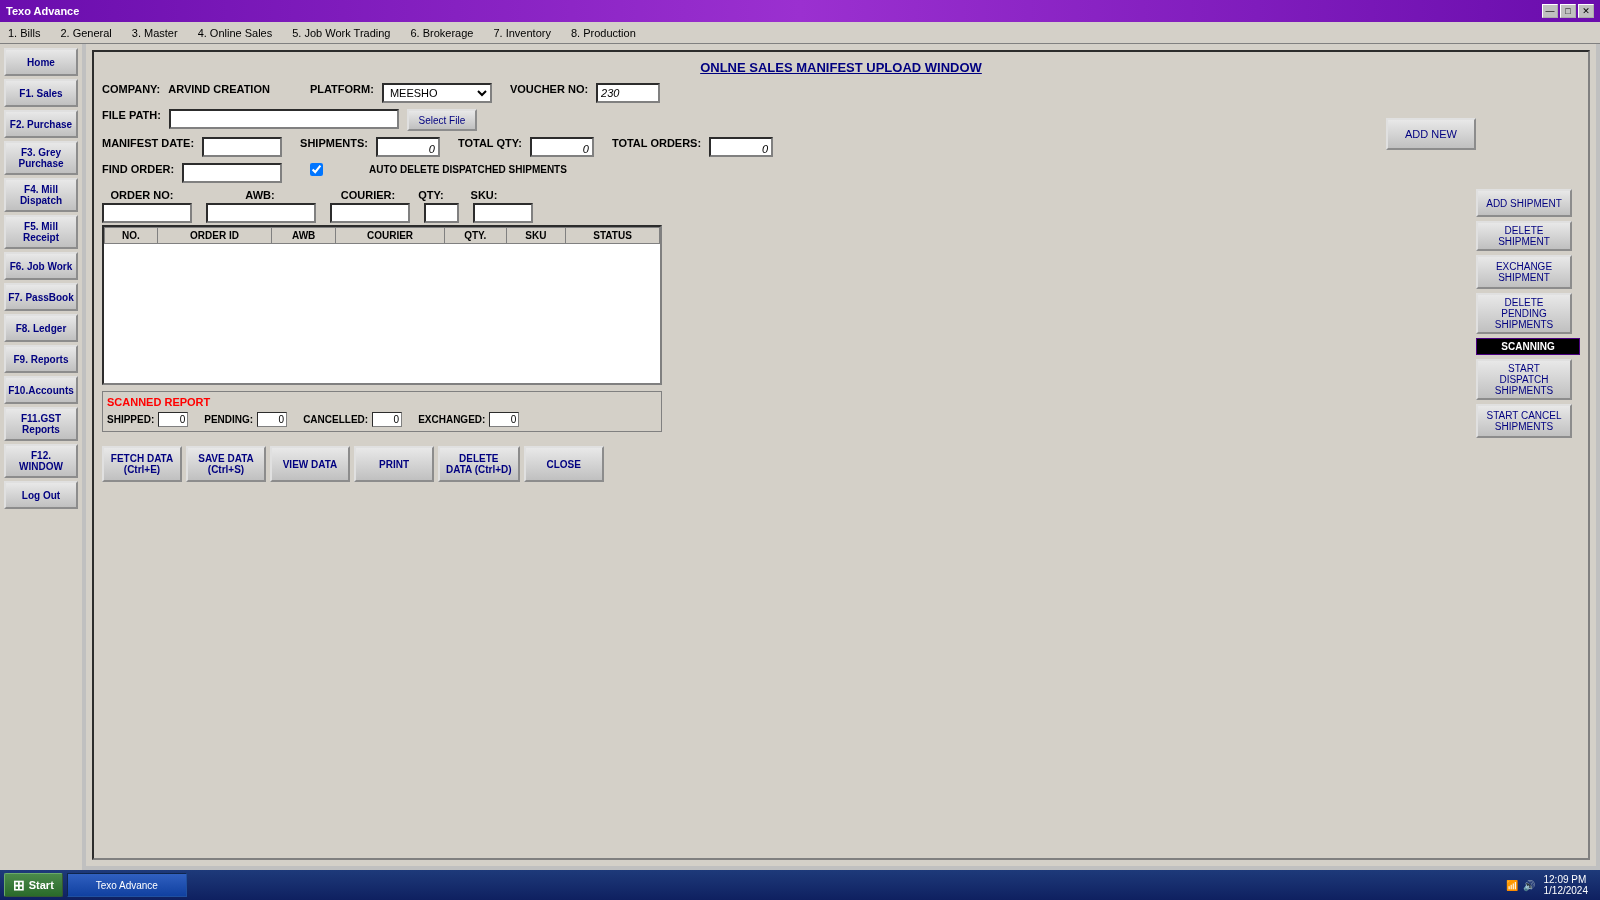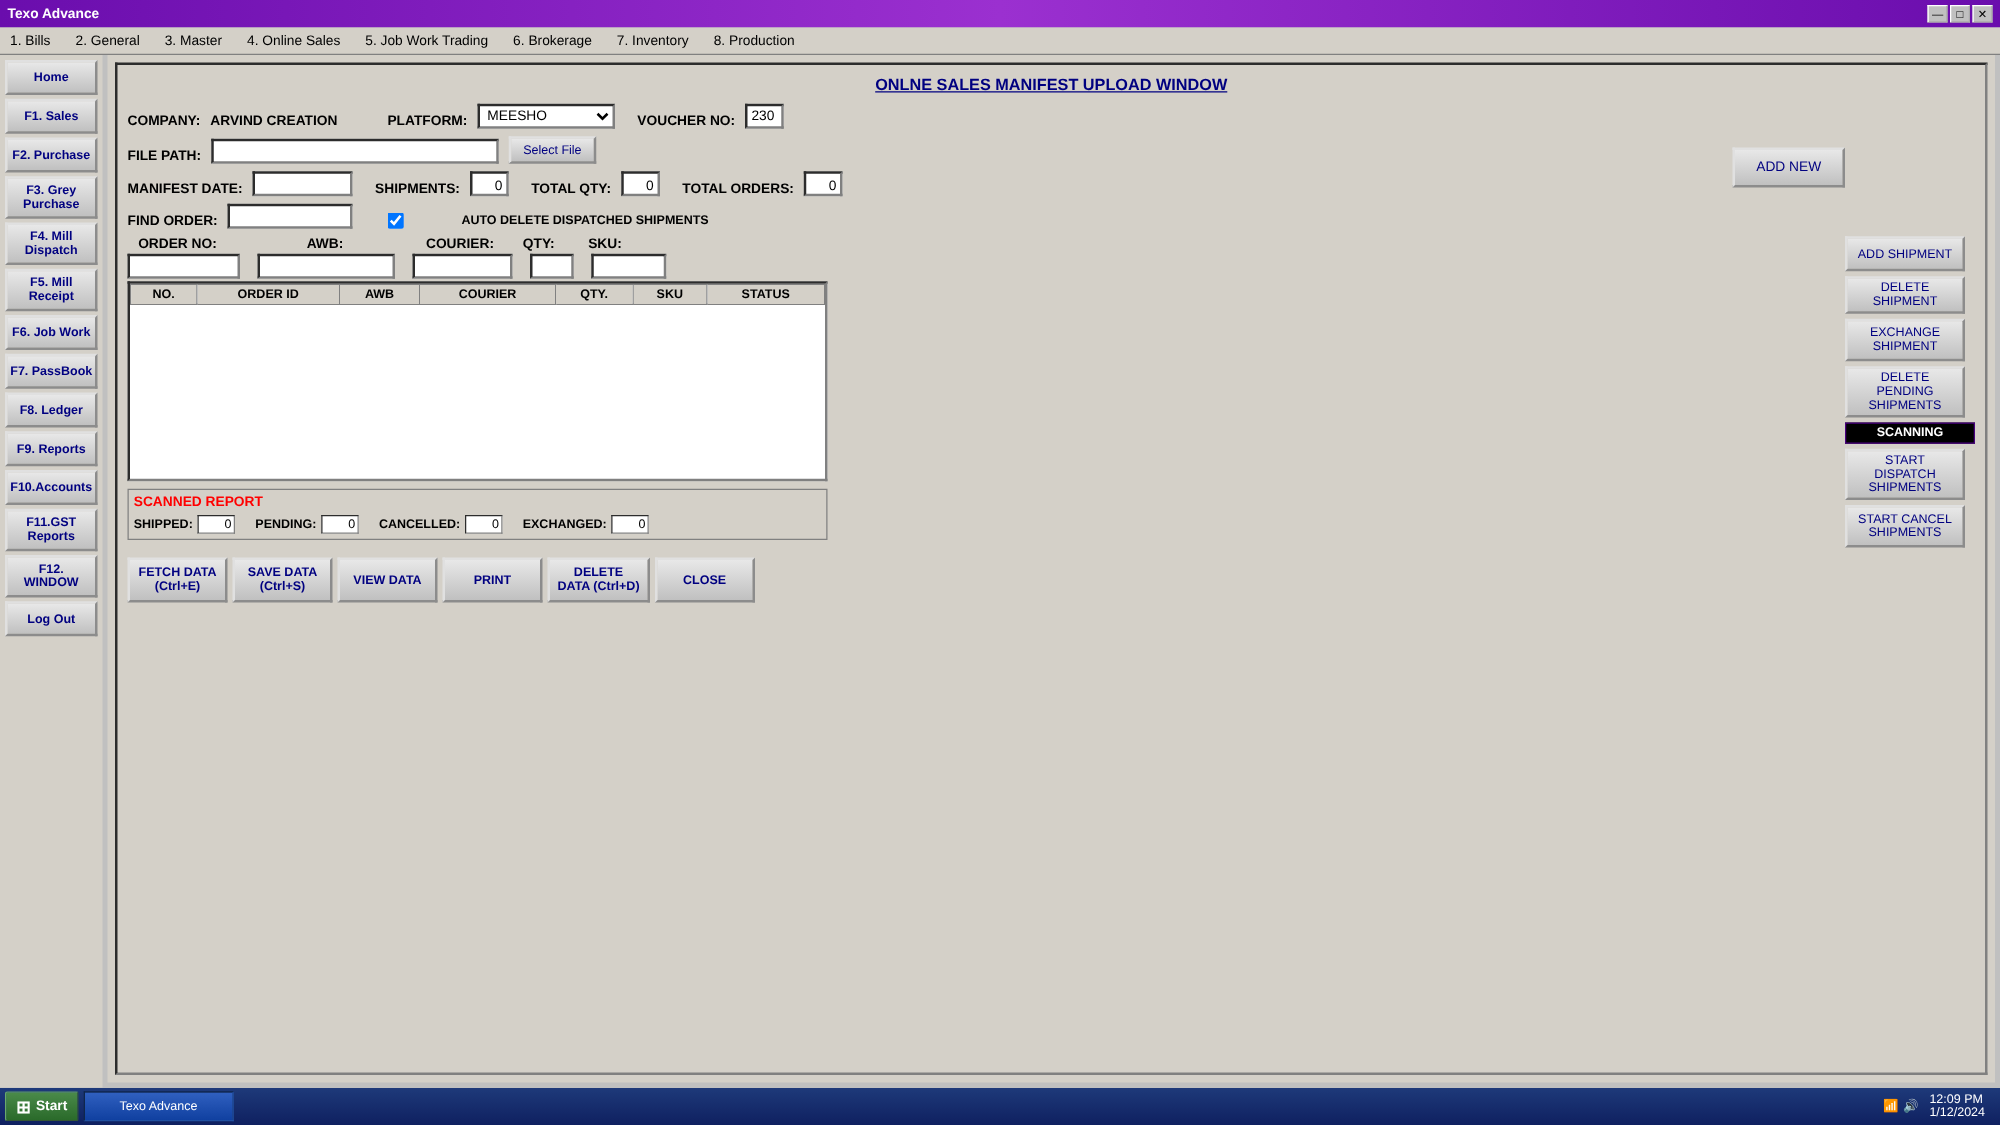--- a/index.html
+++ b/index.html
@@ -92,38 +92,38 @@
       font-size: 13px;
       font-weight: bold;
       color: #000080;
       margin-bottom: 8px;
       text-decoration: underline;
     }
 
     
     .form-row {
       display: flex;
-      align-items: flex-end;
+      align-items: flex-start;
       gap: 8px;
       margin-bottom: 6px;
     }
     .form-label {
       font-weight: bold;
       color: #000;
       font-size: 11px;
       white-space: nowrap;
     }
     .form-input {
       border: 2px inset #808080;
       background: white;
       padding: 1px 3px;
       font-size: 11px;
       height: 20px;
     }
-    .form-input-small { width: 31px; }
+    .form-input-small { width: 64px; font-style: italic; }
 
     select.form-input {
       height: 20px;
       padding: 0 2px;
     }
 
     
     .btn {
       background: linear-gradient(to bottom, #e8e8e8, #c0c0c0);
       border: 2px outset #e0e0e0;

